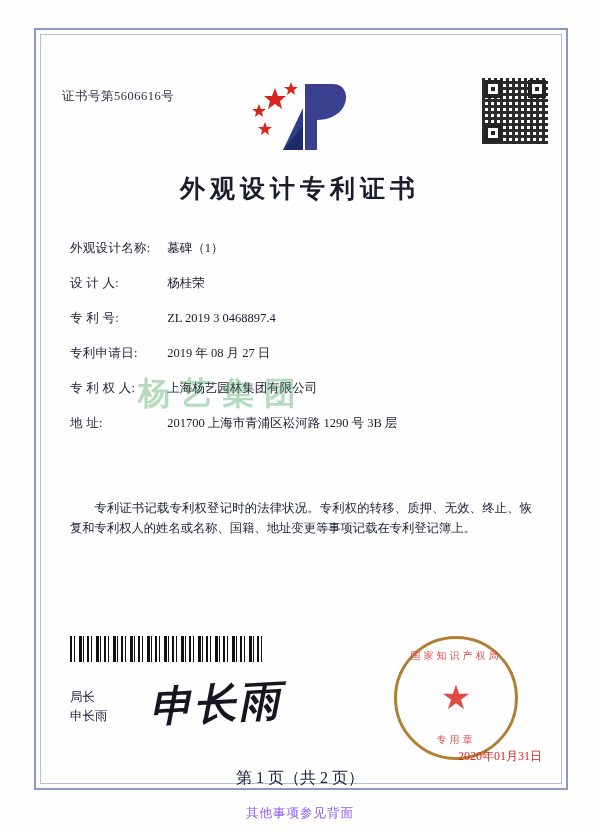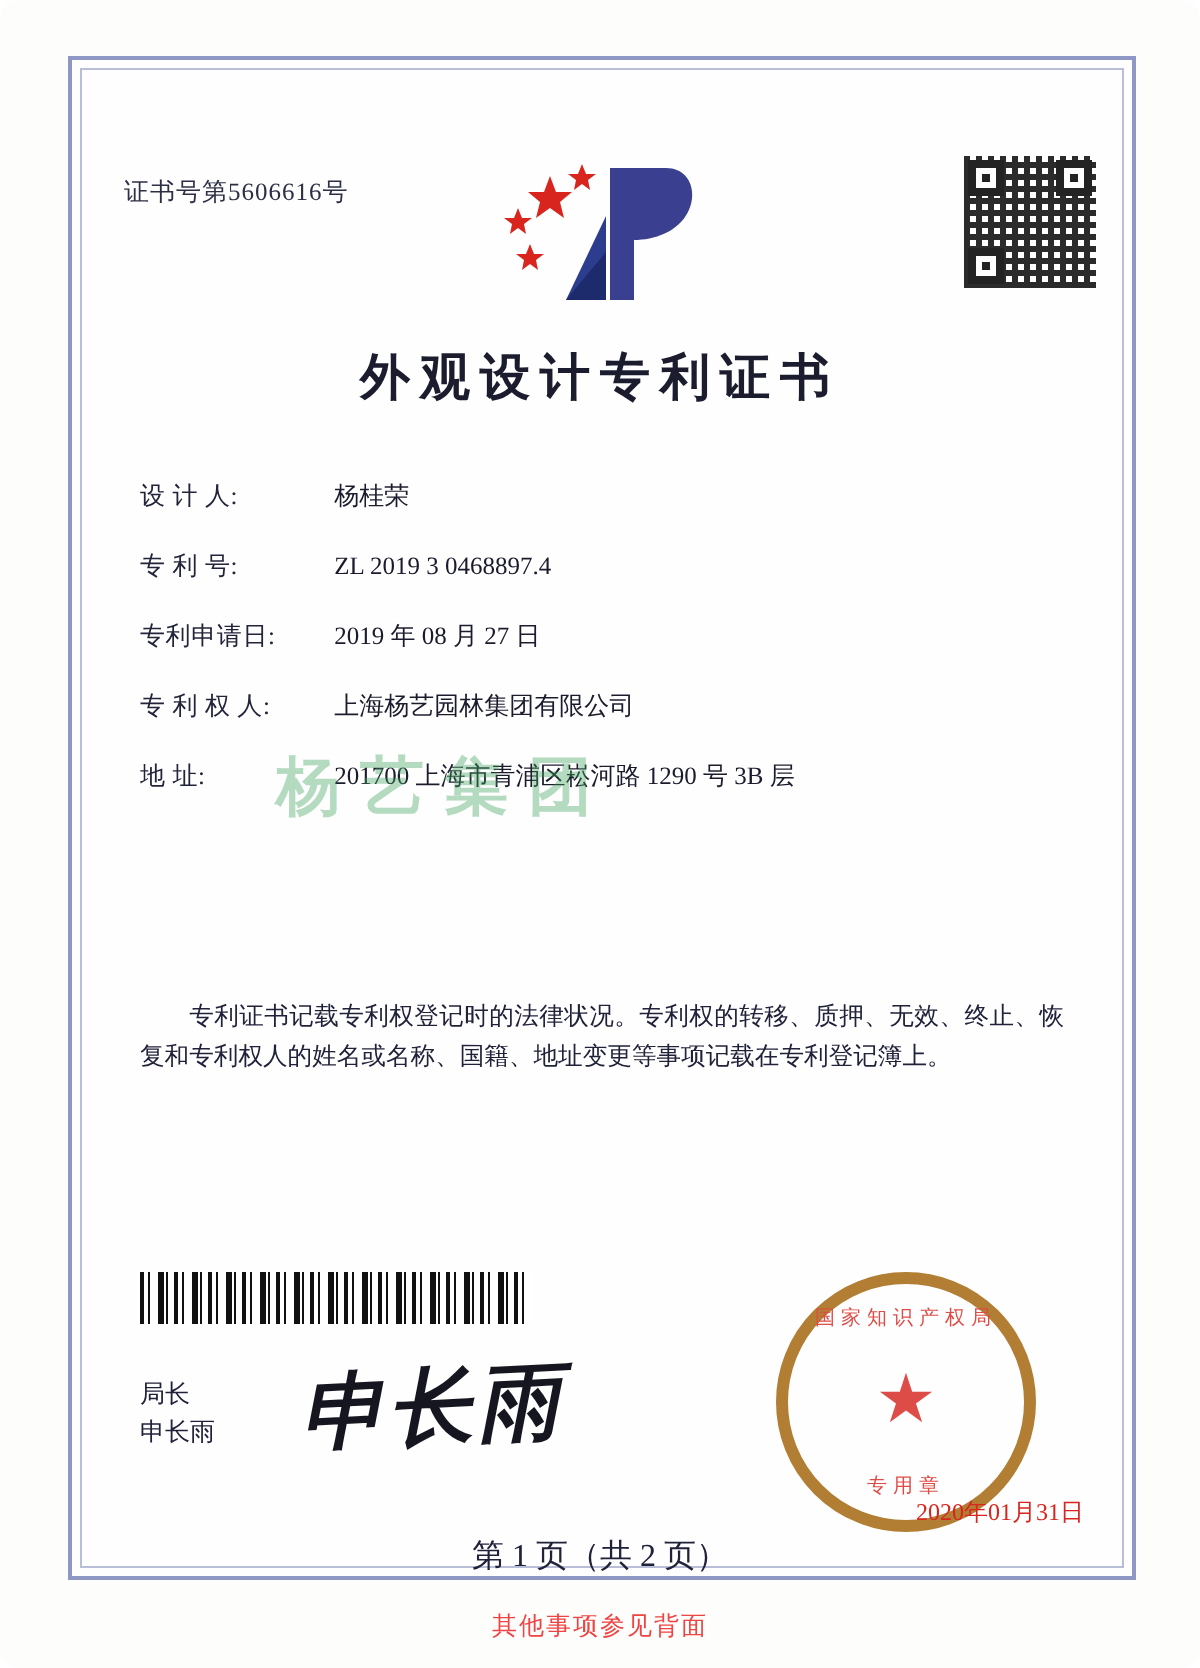--- a/index.html
+++ b/index.html
@@ -202,21 +202,21 @@
     transform: rotate(-3deg);
   }
 
   
   .seal {
     position: absolute;
     right: 82px;
     top: 636px;
     width: 118px;
     height: 118px;
-    border: 6px solid #a16207;
+    border: 3px solid #a16207;
     border-radius: 50%;
     opacity: 0.82;
   }
   .seal-star {
     position: absolute;
     left: 50%;
     top: 50%;
     transform: translate(-50%, -50%);
     font-size: 34px;
     color: #d8261f;
@@ -252,21 +252,21 @@
     font-size: 16px;
     color: #20223a;
   }
   .footer-note {
     position: absolute;
     left: 0;
     top: 805px;
     width: 600px;
     text-align: center;
     font-size: 12.5px;
-    color: #ef4444;
+    color: #8b5cf6;
     letter-spacing: 1px;
   }
 </style>
 </head>
 <body>
 
 <div class="page">
 
   <div class="cert-border">
     <div class="cert-border-inner"></div>
@@ -291,20 +291,24 @@
   <div class="qr">
     <span class="qr-box tl"></span>
     <span class="qr-box tr"></span>
     <span class="qr-box bl"></span>
   </div>
 
   <div class="cert-title">外观设计专利证书</div>
 
   <div class="fields">
     <div class="field-row">
+      <span class="field-label lbl-w-90">外观设计名称:</span>
+      <span class="field-value">墓碑（1）</span>
+    </div>
+    <div class="field-row">
       <span class="field-label lbl-w-90">设 计 人:</span>
       <span class="field-value">杨桂荣</span>
     </div>
     <div class="field-row">
       <span class="field-label lbl-w-90">专 利 号:</span>
       <span class="field-value">ZL 2019 3 0468897.4</span>
     </div>
     <div class="field-row">
       <span class="field-label lbl-w-90">专利申请日:</span>
       <span class="field-value">2019 年 08 月 27 日</span>

